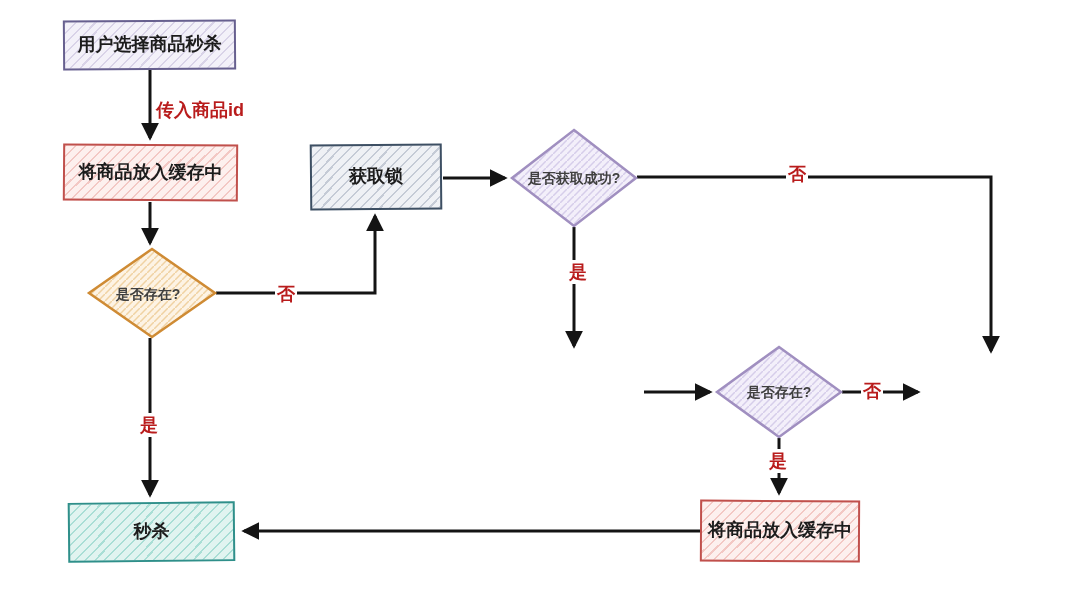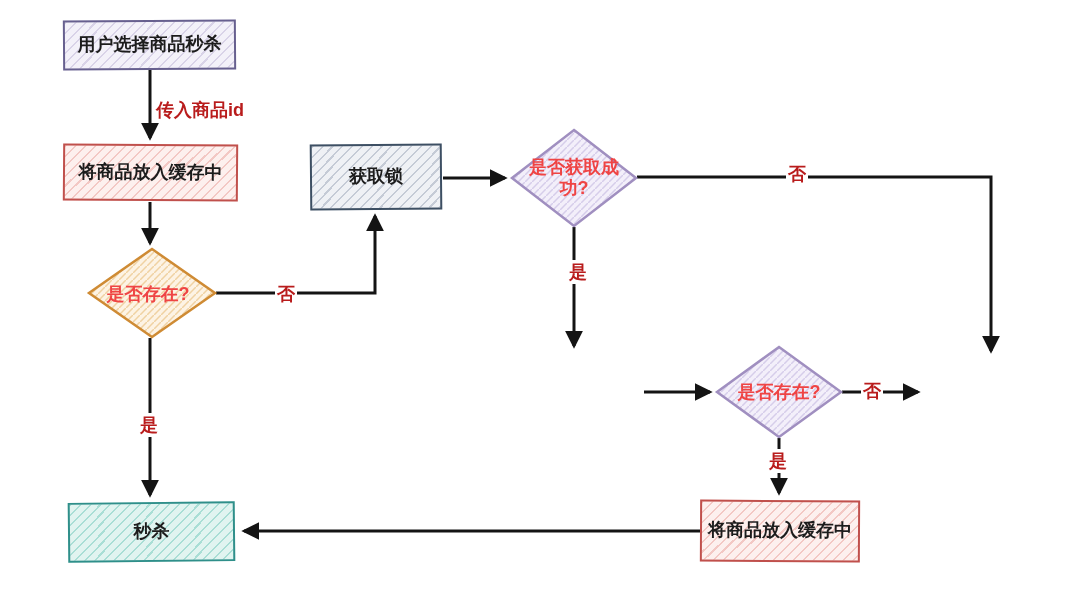--- a/index.html
+++ b/index.html
@@ -53,21 +53,21 @@
     font-size: 18px; font-weight: 700; color: #b91c1c;
     background: #ffffff; padding: 0 2px;
     transform: translate(-50%, -50%);
     white-space: nowrap;
   }
   .edge-label.free { transform: none; background: transparent; }
 
   
   .diamond-label {
     position: absolute;
-    font-size: 18px; font-weight: 600; color: #ef4444;
+    font-size: 14px; font-weight: 600; color: #404040;
     text-align: center; line-height: 1.15;
     transform: translate(-50%, -50%);
   }
 </style>
 </head>
 <body>
 
 <div class="canvas">
 
   <svg class="edges" viewBox="0 0 1080 605">

